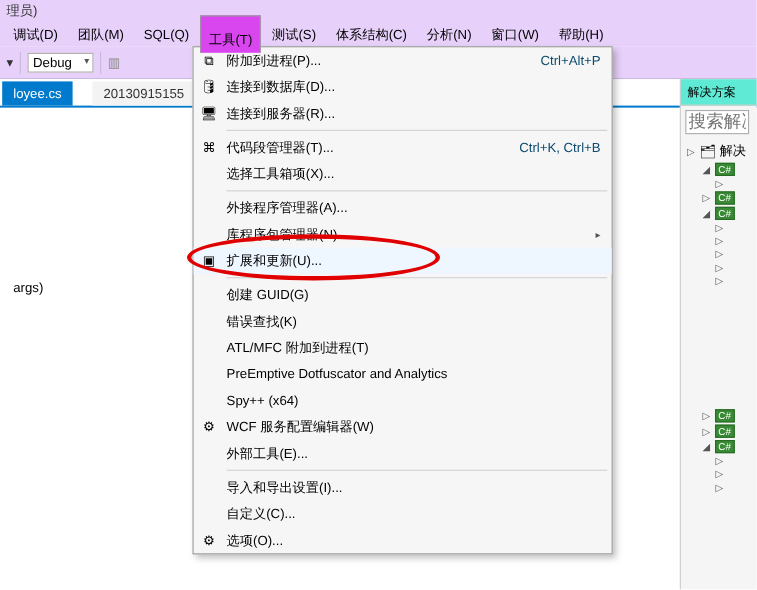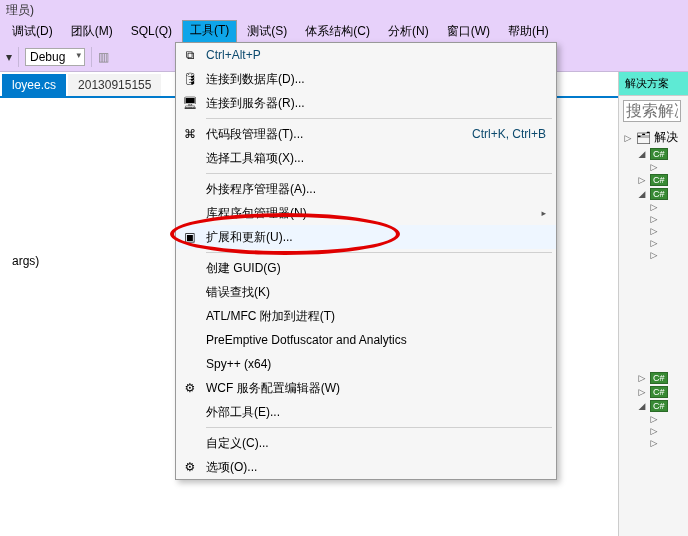--- a/index.html
+++ b/index.html
@@ -2,30 +2,30 @@
 <html><head>
 <meta charset="utf-8">
 <style>
 * { margin: 0; padding: 0; box-sizing: border-box; font-family: "Microsoft YaHei", "SimSun", Tahoma, sans-serif; font-size: 12px; }
 body { background: #fff; width: 688px; height: 536px; overflow: hidden; position: relative; }
 
 .titlebar { background: #e7d1fa; height: 20px; padding: 2px 6px; color: #333; }
 
 .menubar { background: #e7d1fa; height: 22px; display: flex; align-items: center; padding: 0 4px; gap: 2px; }
 .menubar .menu-item { padding: 2px 8px; cursor: default; color: #000; }
-.menubar .menu-item.open { background: #0ea5e9; border: 1px solid #999; border-bottom: none; padding: 1px 7px 3px 7px; position: relative; z-index: 20; }
+.menubar .menu-item.open { background: #d946ef; border: 1px solid #999; border-bottom: none; padding: 13px 7px 3px 7px; position: relative; z-index: 20; }
 
 .toolbar { background: #e7d1fa; height: 30px; display: flex; align-items: center; padding: 0 6px; gap: 6px; border-bottom: 1px solid #c7b7d9; }
 .toolbar .tb-item { display: flex; align-items: center; gap: 3px; color: #333; }
 .toolbar .dropdown { background: #fff; border: 1px solid #aaa; padding: 1px 16px 1px 4px; position: relative; min-width: 60px; }
 .toolbar .dropdown::after { content: "▾"; position: absolute; right: 3px; top: 1px; font-size: 9px; color: #555; }
 .toolbar .sep { width: 1px; height: 20px; background: #c7b7d9; }
 
 .tabstrip { background: #fff; height: 26px; display: flex; align-items: end; border-bottom: 2px solid #007acc; padding-left: 2px; }
-.tabstrip .tab { padding: 4px 10px; background: #eee; color: #333; margin-right: 2px; display: flex; gap: 14px; align-items: flex-start; }
+.tabstrip .tab { padding: 4px 10px; background: #eee; color: #333; margin-right: 18px; display: flex; gap: 14px; align-items: flex-start; }
 .tabstrip .tab.active { background: #007acc; color: #fff; }
 .tabstrip .tab.other { background: #f3f3f3; }
 
 .editor { position: absolute; left: 0; top: 98px; right: 70px; bottom: 0; background: #fff; padding: 6px 12px; font-family: Consolas, monospace; font-size: 13px; color: #000; }
 .editor .line { white-space: pre; }
 
 .right-panel { position: absolute; right: 0; top: 72px; width: 70px; bottom: 0; background: #f5f5f5; border-left: 1px solid #ccc; }
 .right-panel .hdr { background: #5eead4; padding: 4px 6px; font-size: 11px; white-space: nowrap; overflow: hidden; border-bottom: 1px solid #ccc; }
 .right-panel .search { margin: 4px; }
 .right-panel .search input { width: 58px; border: 1px solid #aaa; font-size: 16px; padding: 1px 2px; }
@@ -151,20 +151,21 @@
       </div>
     <div class="tree-row indent2">
         <span class="arrow">▷</span>
       </div>
   </div>
 </div>
 
 <div class="dropdown-menu">
   <div class="dm-item">
     <span class="icon">⧉</span>
+    <span class="label">附加到进程(P)...</span>
     <span class="shortcut">Ctrl+Alt+P</span>
   </div>
   <div class="dm-item">
     <span class="icon">🛢</span>
     <span class="label">连接到数据库(D)...</span>
   </div>
   <div class="dm-item">
     <span class="icon">🖥</span>
     <span class="label">连接到服务器(R)...</span>
   </div>
@@ -207,20 +208,23 @@
   </div>
   <div class="dm-item">
     <span class="icon">⚙</span>
     <span class="label">WCF 服务配置编辑器(W)</span>
   </div>
   <div class="dm-item">
     <span class="label">外部工具(E)...</span>
   </div>
   <div class="dm-sep"></div>
   <div class="dm-item">
+    <span class="label">导入和导出设置(I)...</span>
+  </div>
+  <div class="dm-item">
     <span class="label">自定义(C)...</span>
   </div>
   <div class="dm-item">
     <span class="icon">⚙</span>
     <span class="label">选项(O)...</span>
   </div>
 </div>
 
 <div class="red-ellipse"></div>
 

